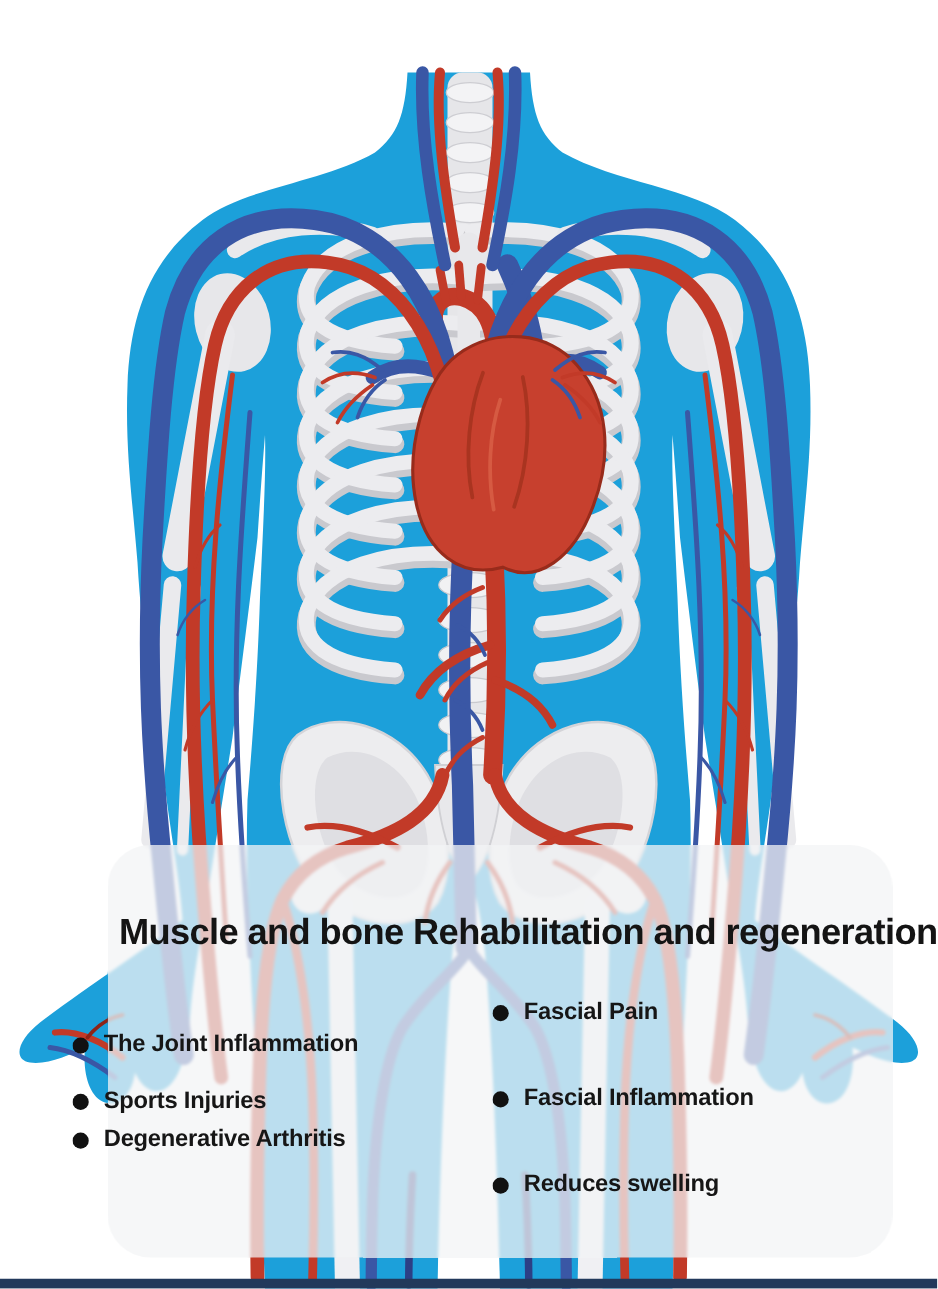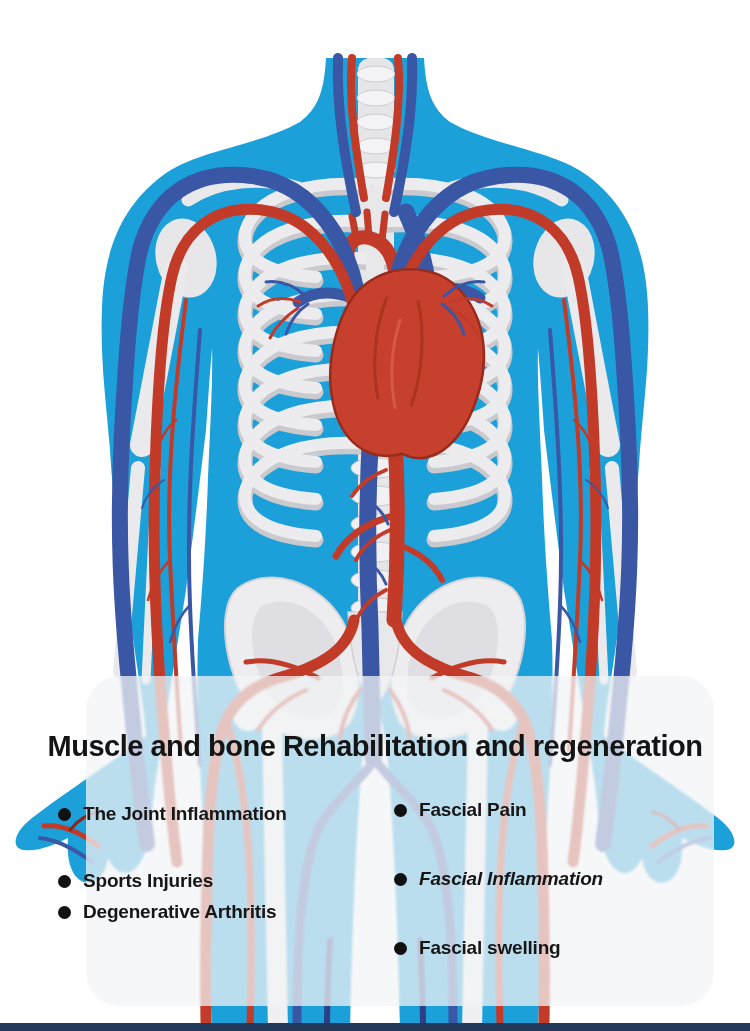--- a/index.html
+++ b/index.html
@@ -7,34 +7,34 @@
     position:relative;width:750px;height:1031px;overflow:hidden;
     background:#ffffff;font-family:"Liberation Sans",sans-serif;
   }
   #anatomy{position:absolute;left:0;top:0;}
   .panel{
     position:absolute;left:86px;top:676px;width:628px;height:330px;
     border-radius:34px;background:rgba(243,244,246,0.74);
     -webkit-backdrop-filter:blur(1.2px);backdrop-filter:blur(1.2px);
   }
   .title{
-    position:absolute;left:0;top:730px;width:750px;text-align:center;
+    position:absolute;left:0;top:730px;width:750px;text-align:right;
     font-size:29px;font-weight:bold;letter-spacing:-0.5px;color:#141414;
     line-height:1.15;
   }
   .item{
     position:absolute;display:flex;align-items:center;gap:12px;
     font-size:19px;font-weight:bold;letter-spacing:-0.2px;color:#161616;
     white-space:nowrap;line-height:24px;
   }
   .dot{width:13px;height:13px;border-radius:50%;background:#111;flex:0 0 13px;}
   .col-left{left:58px;}
   .col-right{left:394px;}
-  .row1L{top:802px;justify-content:flex-end;} .row2L{top:869px;} .row3L{top:900px;}
-  .row1R{top:798px;} .row2R{top:867px;font-style:italic;} .row3R{top:936px;}
+  .row1L{top:824px;justify-content:flex-end;} .row2L{top:869px;} .row3L{top:900px;}
+  .row1R{top:798px;} .row2R{top:867px;} .row3R{top:936px;}
   .footer-bar{
     position:absolute;left:0;top:1023px;width:750px;height:8px;background:#22395B;
   }
 </style>
 </head>
 <body>
 
 <div id="stage">
 
   <svg id="anatomy" width="750" height="1031" viewBox="0 0 750 1031" aria-hidden="true">
@@ -290,17 +290,17 @@
   <div class="item col-right row1R">
     <span class="dot"></span>
     <span>Fascial Pain</span>
   </div>
   <div class="item col-right row2R">
     <span class="dot"></span>
     <span>Fascial Inflammation</span>
   </div>
   <div class="item col-right row3R">
     <span class="dot"></span>
-    <span>Fascial swelling</span>
+    <span>Reduces swelling</span>
   </div>
 
   <div class="footer-bar"></div>
 </div>
 
 </body></html>

